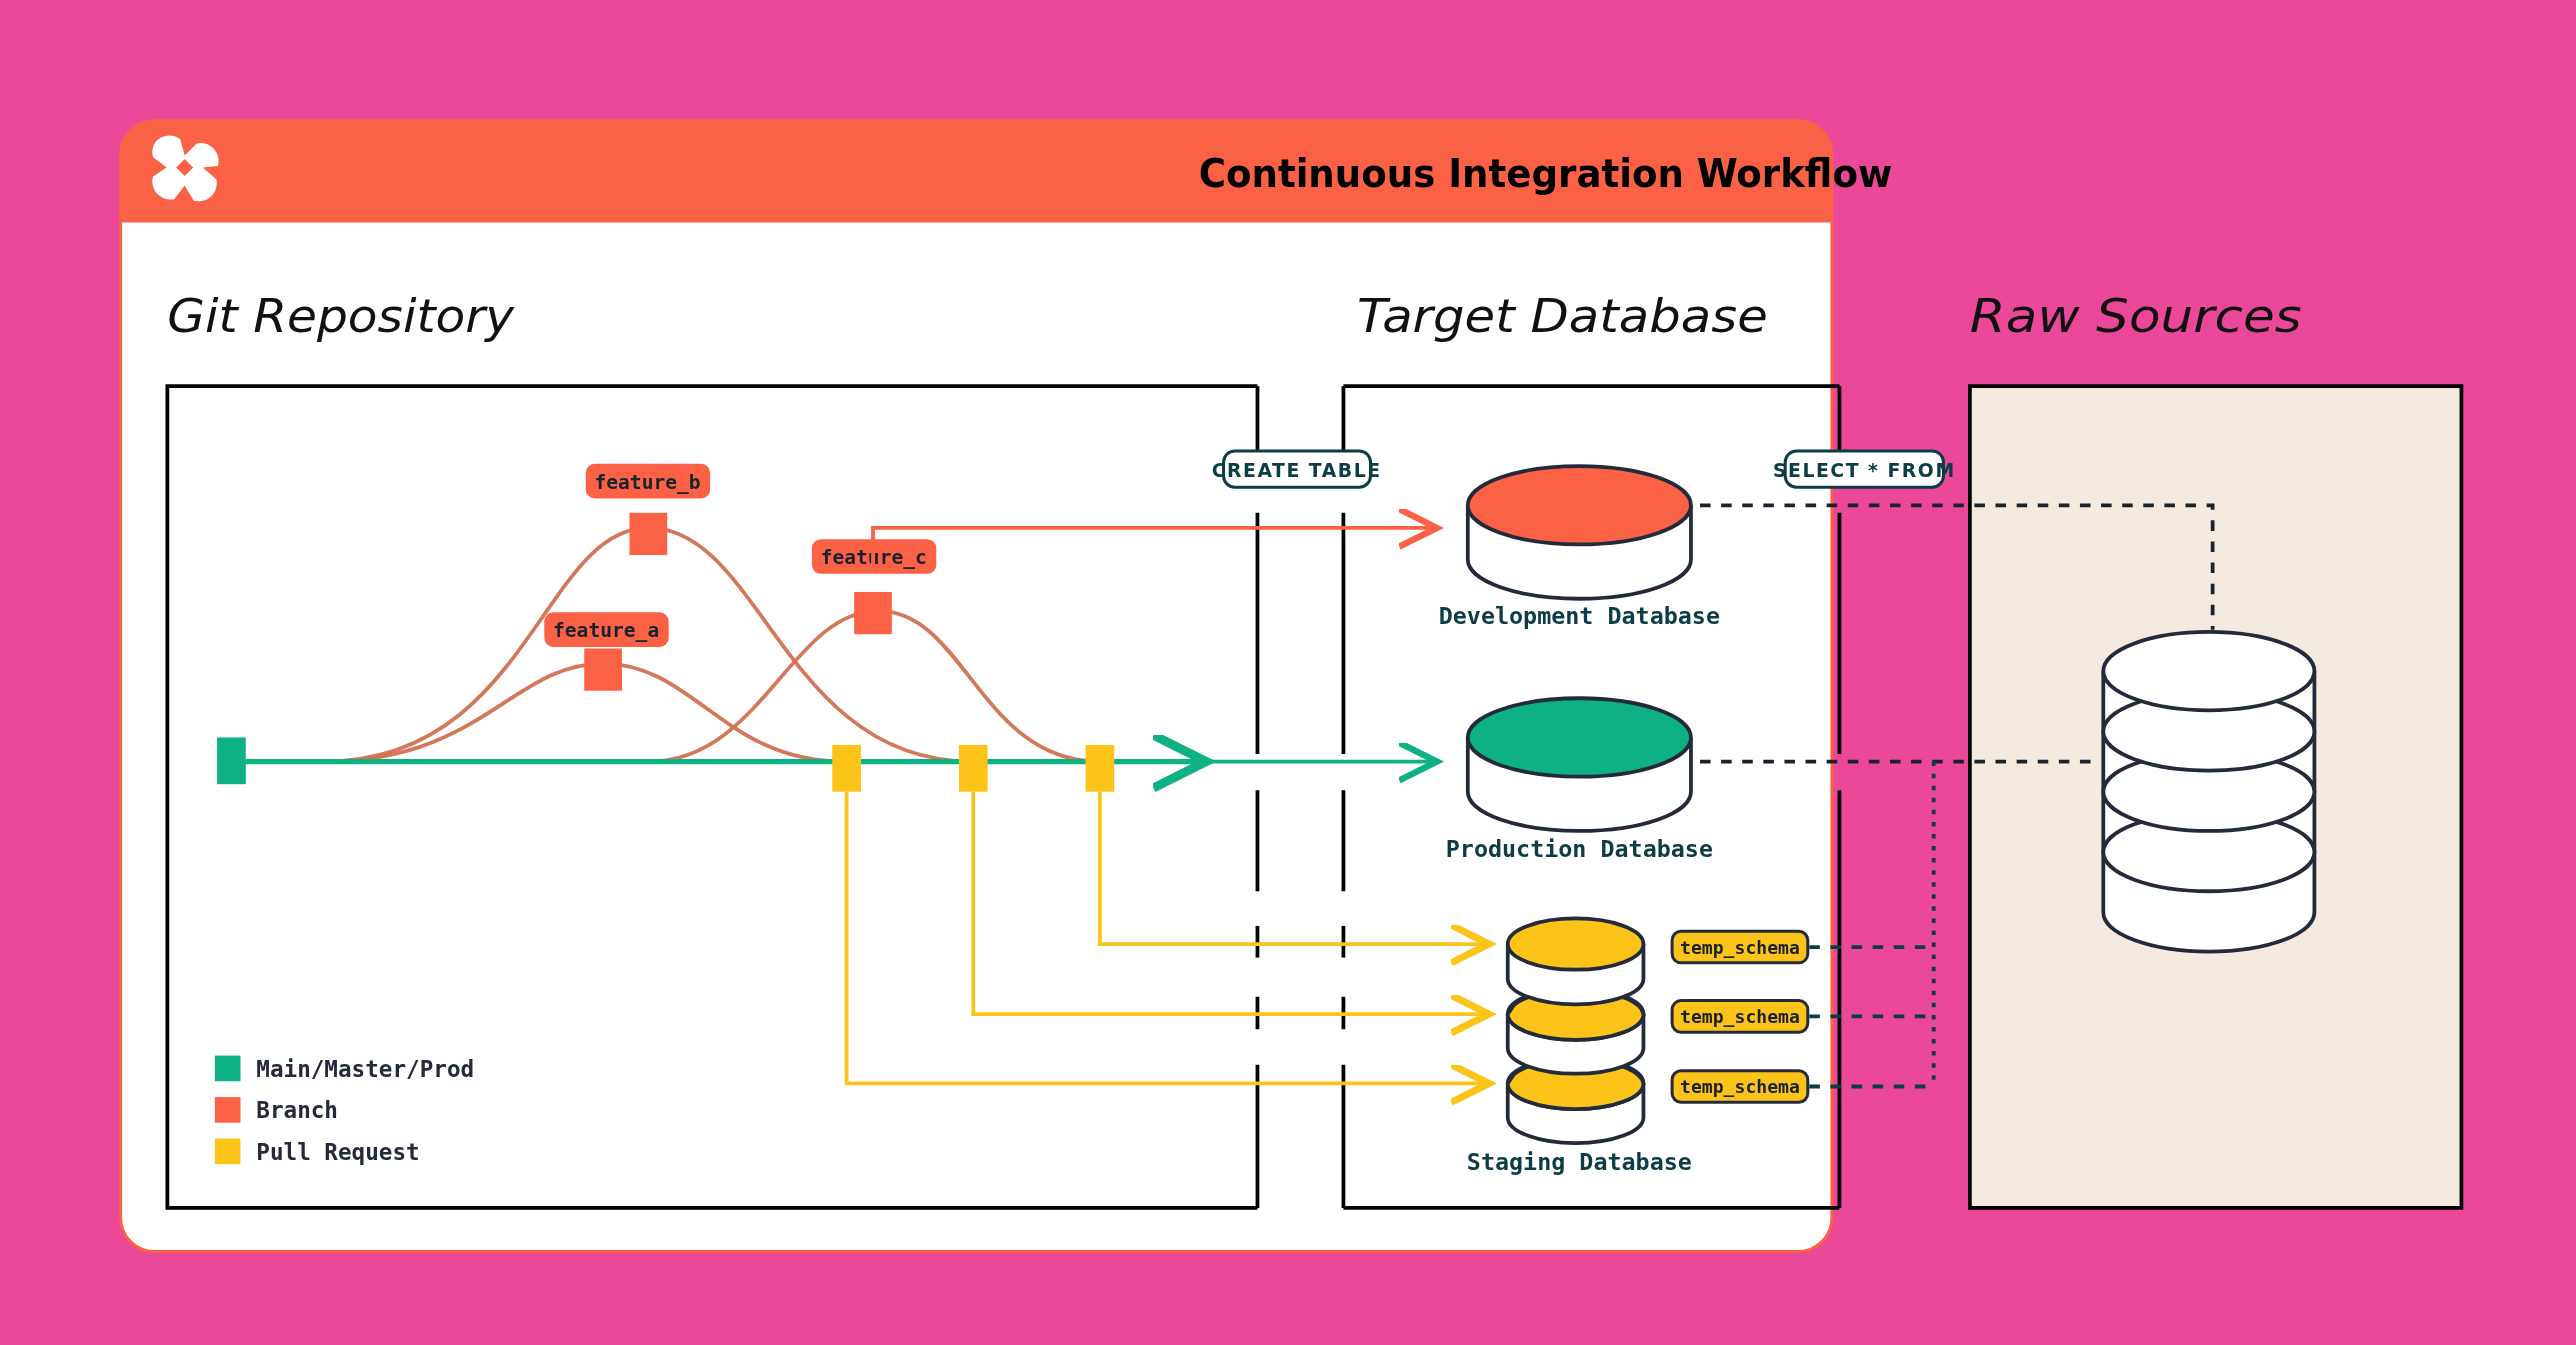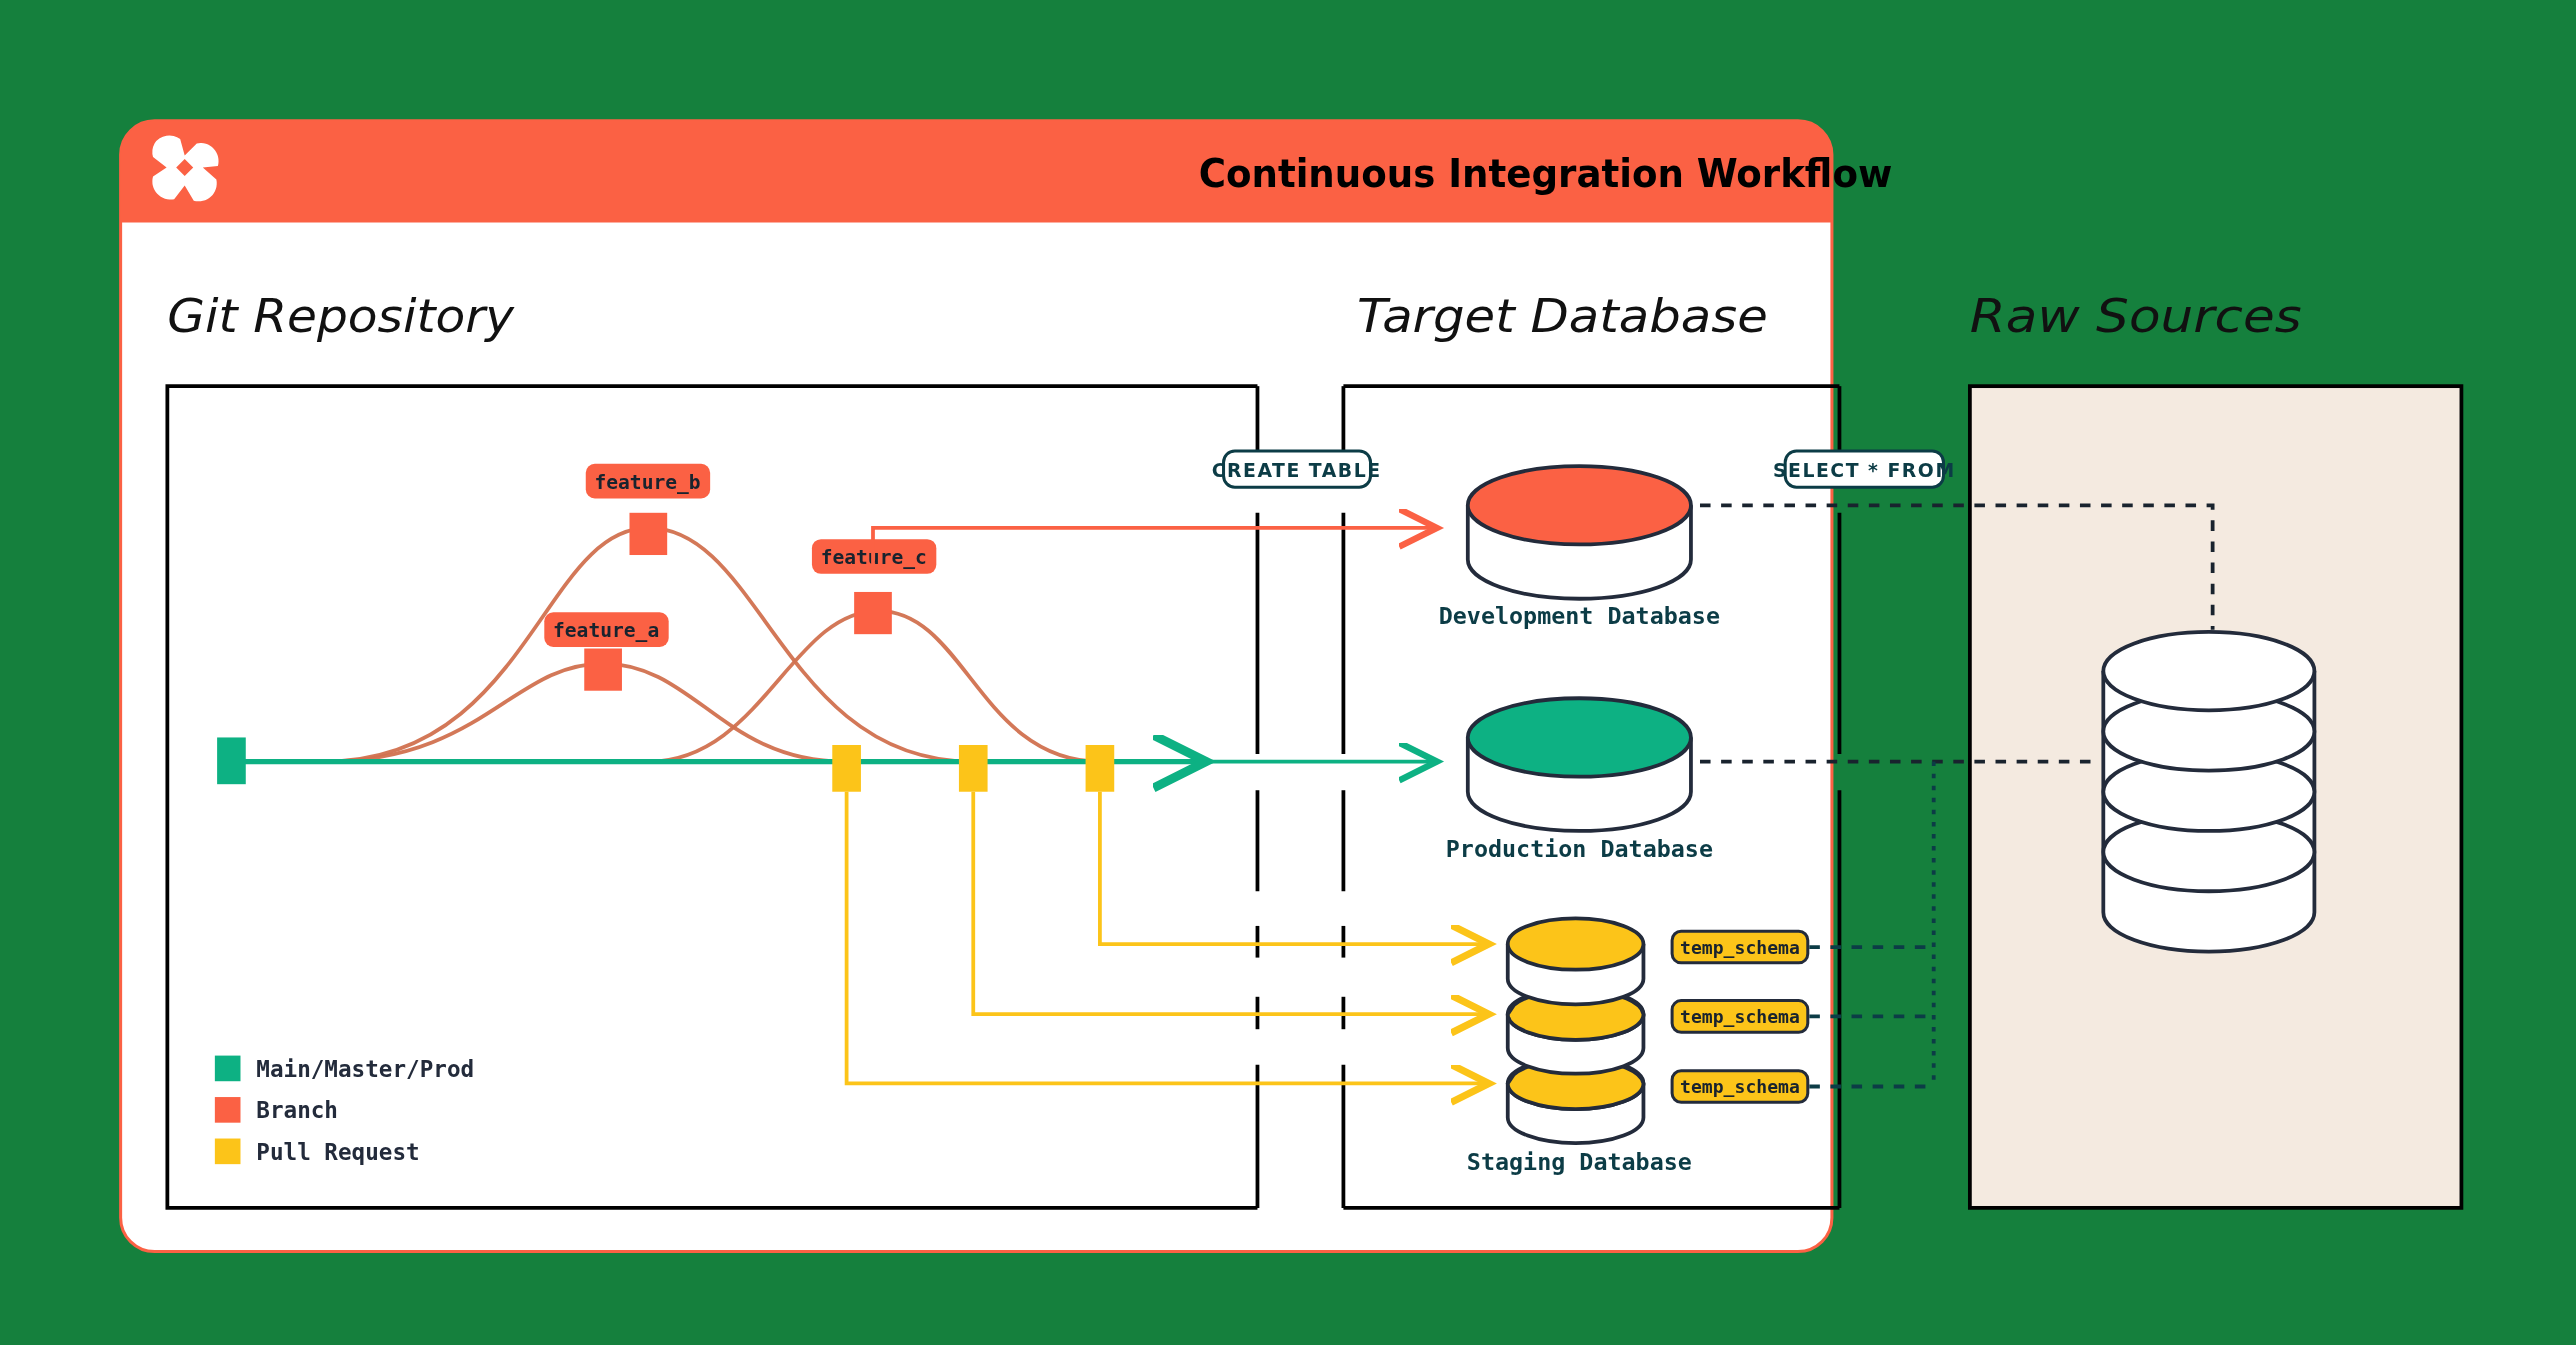--- a/index.html
+++ b/index.html
@@ -1,17 +1,17 @@
 <!DOCTYPE html>
 <html style="font-size:12px"><head>
 <meta charset="utf-8">
 <style>
   html,body{margin:0;padding:0;background:#ffffff;}
   body{width:2576px;height:1346px;font-family:"DejaVu Sans",sans-serif;overflow:hidden;}
-  #stage{position:relative;width:2576px;height:1346px;background:#15803d;}
+  #stage{position:relative;width:2576px;height:1346px;background:#ec4899;}
   svg#canvas{position:absolute;left:0;top:0;width:2576px;height:1346px;}
 </style>
 </head>
 <body>
 
 <div id="stage">
 <svg id="canvas" viewBox="0 0 3417 1785" xmlns="http://www.w3.org/2000/svg">
   <defs>
     <marker id="ar-green" markerWidth="14" markerHeight="14" refX="10" refY="5" orient="auto">
       <path d="M0,0 L10,5 L0,10" fill="none" stroke="#0DB183" stroke-width="1.7"></path>

